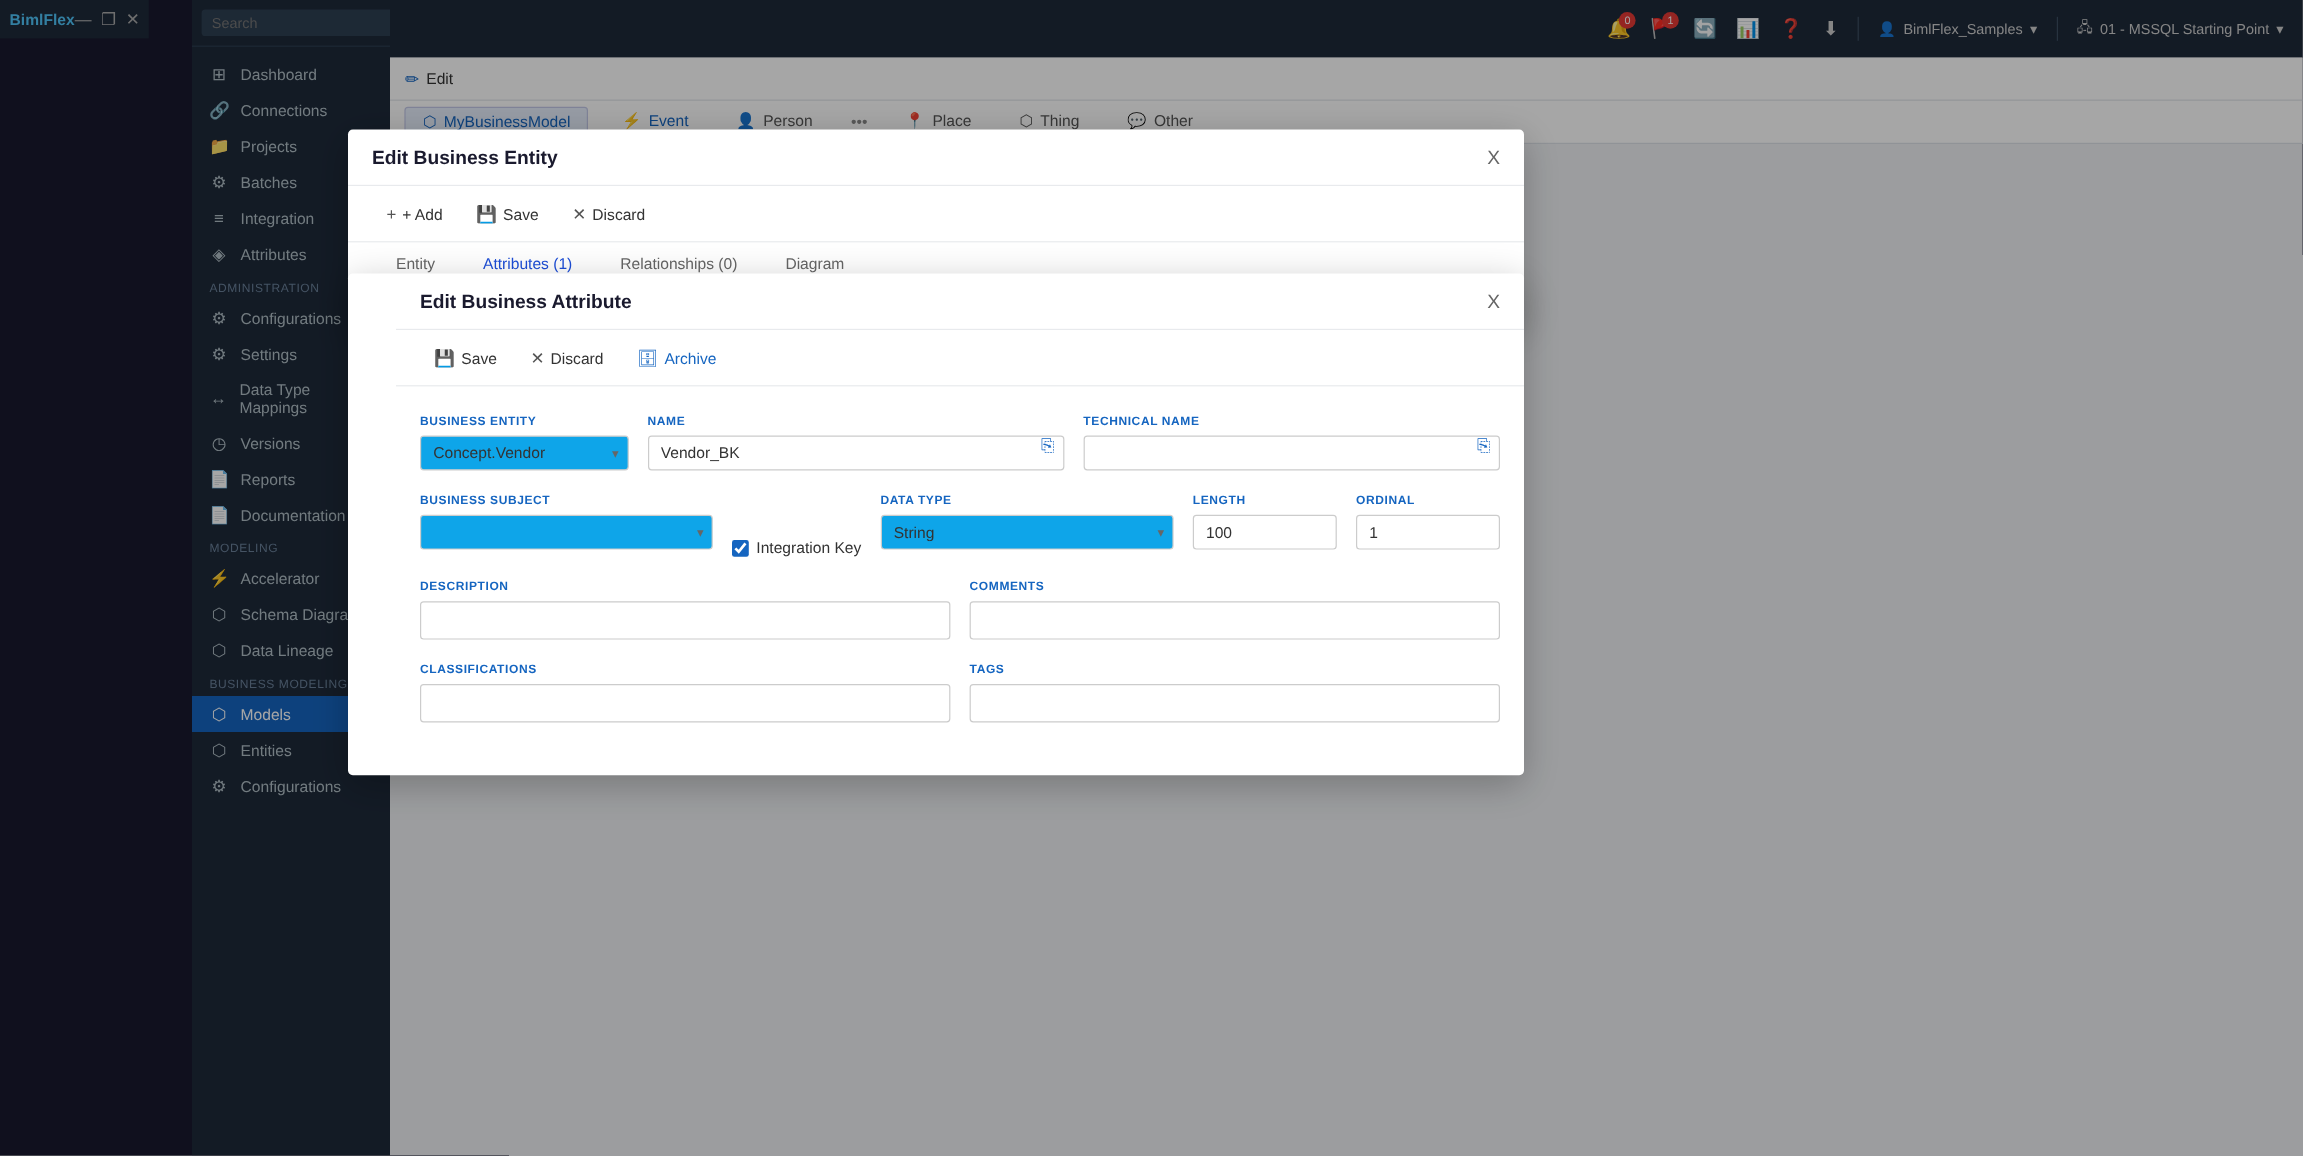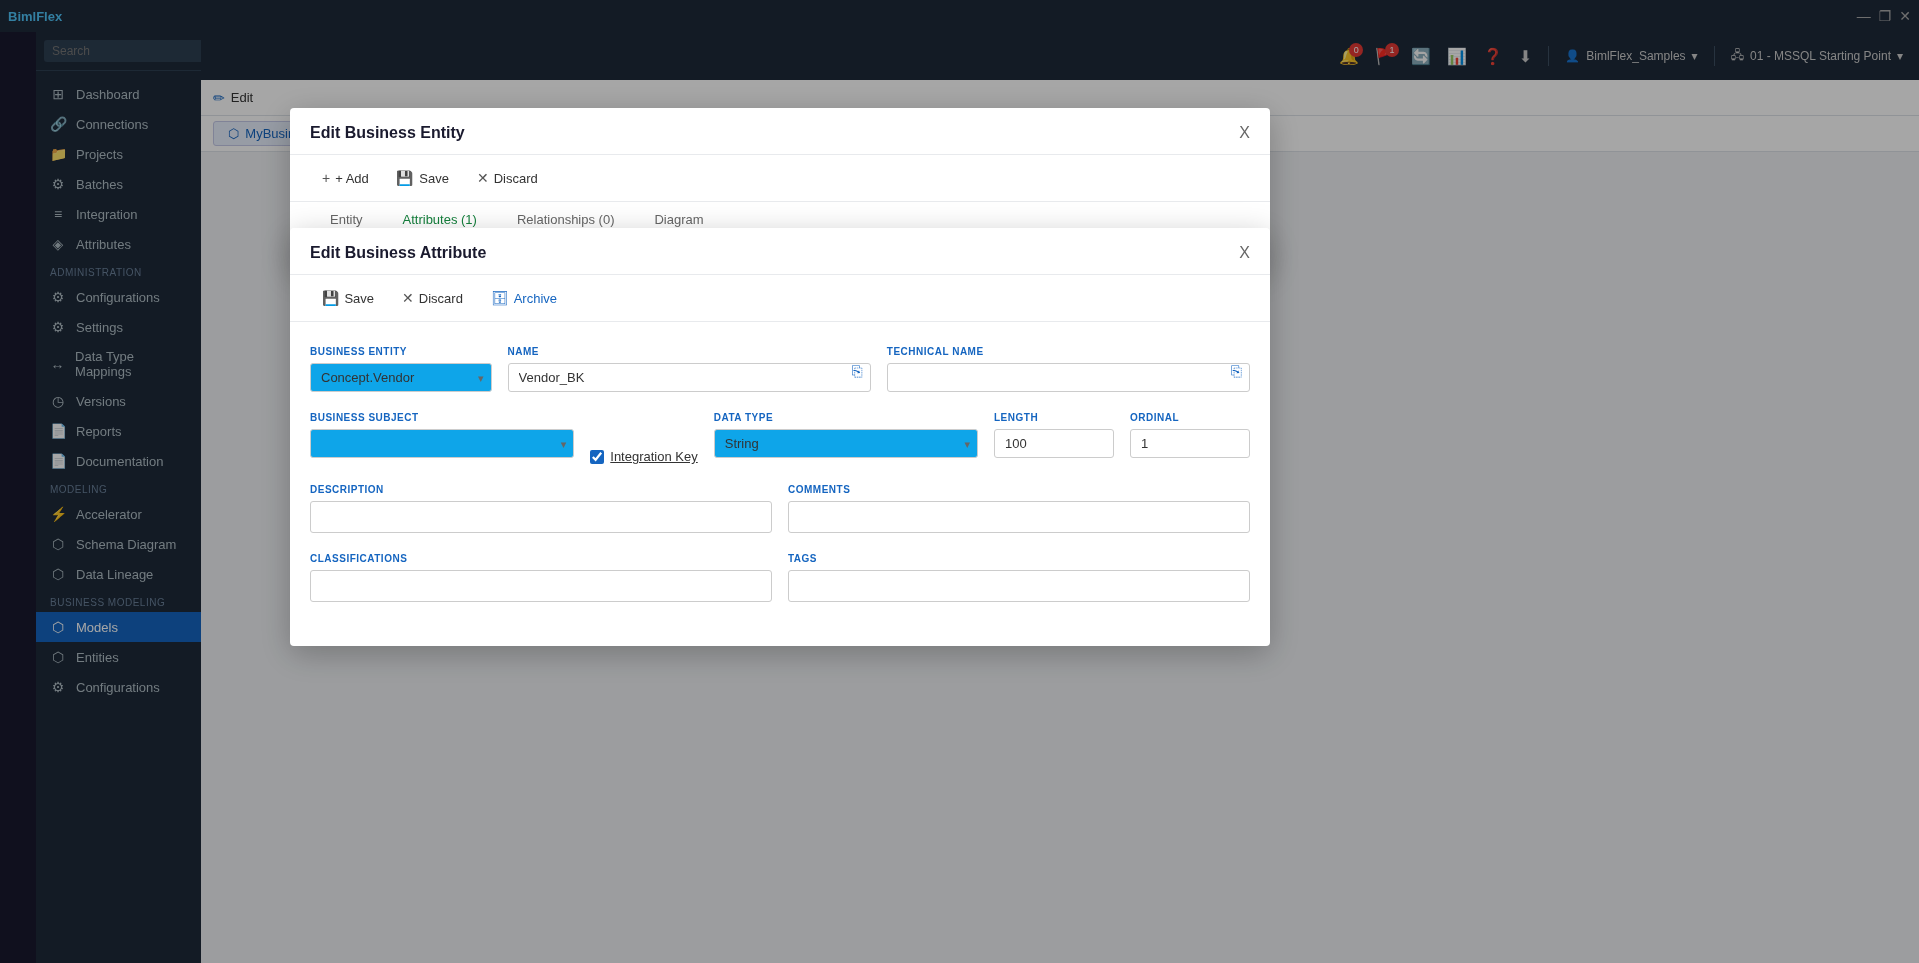--- a/index.html
+++ b/index.html
@@ -1,19 +1,19 @@
 <!DOCTYPE html>
 <html><head>
   <meta charset="utf-8">
   <style>
     * { box-sizing: border-box; margin: 0; padding: 0; }
     body { font-family: 'Segoe UI', Arial, sans-serif; font-size: 13px; background: #1a1a2e; color: #333; overflow: hidden; }
 
     
-    .app-container { display: flex; flex-direction: column; height: 963px; width: 1919px; }
+    .app-container { display: flex; flex-direction: row; height: 963px; width: 1919px; }
 
     
     .title-bar {
       display: flex; align-items: center; justify-content: space-between;
       background: #1e2a3a; height: 32px; padding: 0 8px;
       color: #ccc; font-size: 12px; flex-shrink: 0;
     }
     .title-bar-left { display: flex; align-items: center; gap: 8px; }
     .title-bar-logo { color: #4fc3f7; font-weight: bold; font-size: 13px; }
     .title-bar-controls { display: flex; gap: 8px; }
@@ -110,21 +110,21 @@
       position: fixed; background: #fff; border-radius: 4px;
       box-shadow: 0 8px 32px rgba(0,0,0,0.25);
       z-index: 200; display: flex; flex-direction: column;
     }
     .dialog-outer {
       top: 108px; left: 290px; right: 40px;
       width: calc(100% - 330px); max-width: 980px;
     }
     .dialog-inner {
       top: 220px; left: 290px;
-      width: calc(100% - 330px); max-width: 980px;
+      width: calc(100% - 330px); max-width: 980px; padding-left: 40px;
     }
     .dialog-header {
       display: flex; align-items: center; justify-content: space-between;
       padding: 16px 20px 12px; border-bottom: 1px solid #e8eaed;
     }
     .dialog-title { font-size: 16px; font-weight: 600; color: #1a1a2e; }
     .dialog-close { cursor: pointer; color: #666; font-size: 16px; }
     .dialog-toolbar {
       display: flex; align-items: center; gap: 4px;
       padding: 10px 20px; border-bottom: 1px solid #e8eaed;
@@ -136,21 +136,21 @@
     }
     .dialog-btn .btn-icon { font-size: 14px; color: #555; }
     .dialog-tabs {
       display: flex; padding: 0 20px;
       border-bottom: 1px solid #dde2e8;
     }
     .dialog-tab {
       padding: 10px 20px; font-size: 13px; color: #666;
       cursor: pointer; border-bottom: 2px solid transparent;
     }
-    .dialog-tab.active { color: #15803d; border-bottom: 2px solid #ef4444; }
+    .dialog-tab.active { color: #1d4ed8; border-bottom: 2px solid #ef4444; }
     .dialog-body { padding: 24px 20px; overflow-y: auto; }
 
     
     .form-row { display: flex; gap: 16px; margin-bottom: 20px; }
     .form-group { display: flex; flex-direction: column; gap: 6px; flex: 1; }
     .form-group.w-small { flex: 0 0 120px; }
     .form-label {
       font-size: 10px; font-weight: 600; color: #1565c0;
       text-transform: uppercase; letter-spacing: 0.5px;
     }
@@ -169,21 +169,21 @@
     .select-arrow {
       position: absolute; right: 8px; top: 50%; transform: translateY(-50%);
       color: #666; pointer-events: none; font-size: 11px;
     }
     .form-input-with-icon { position: relative; display: flex; align-items: flex-start; }
     .form-input-with-icon input { flex: 1; }
     .input-icon {
       position: absolute; right: 8px;
       color: #1565c0; font-size: 14px; cursor: pointer;
     }
-    .checkbox-group { display: flex; align-items: center; gap: 6px; margin-top: 20px; text-decoration: underline; }
+    .checkbox-group { display: flex; align-items: center; gap: 6px; margin-top: 20px; }
     .checkbox-group input[type=checkbox] { width: 14px; height: 14px; accent-color: #1565c0; }
     .checkbox-label { font-size: 13px; color: #333; }
 
     
     .dialog-btn.archive { color: #1565c0; }
     .dialog-btn.archive .btn-icon { color: #1565c0; }
   </style>
 </head>
 <body>
 

